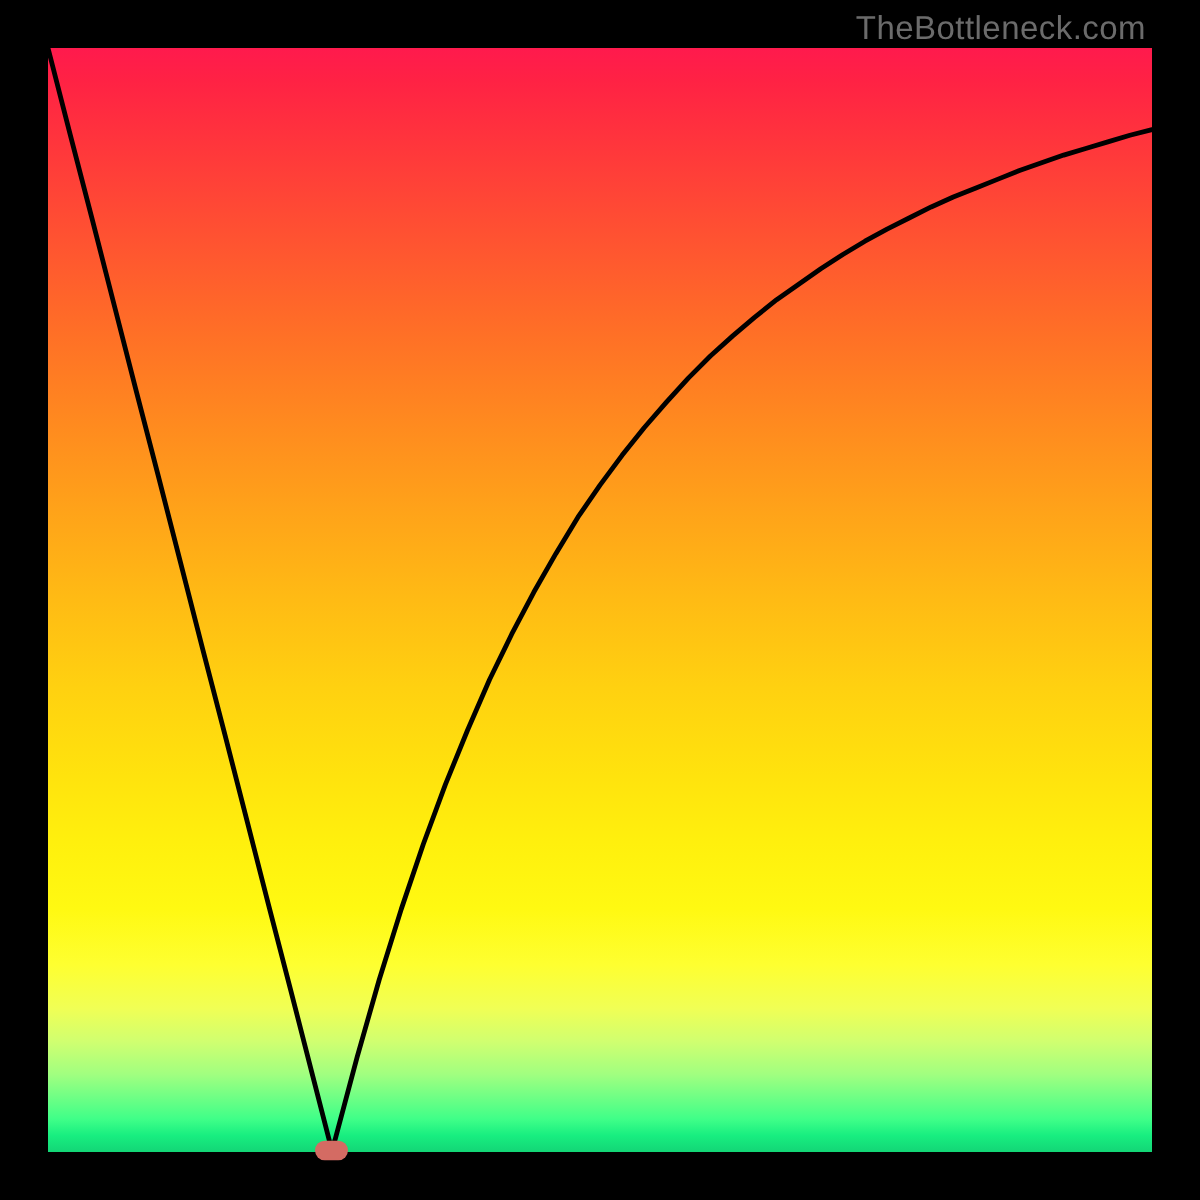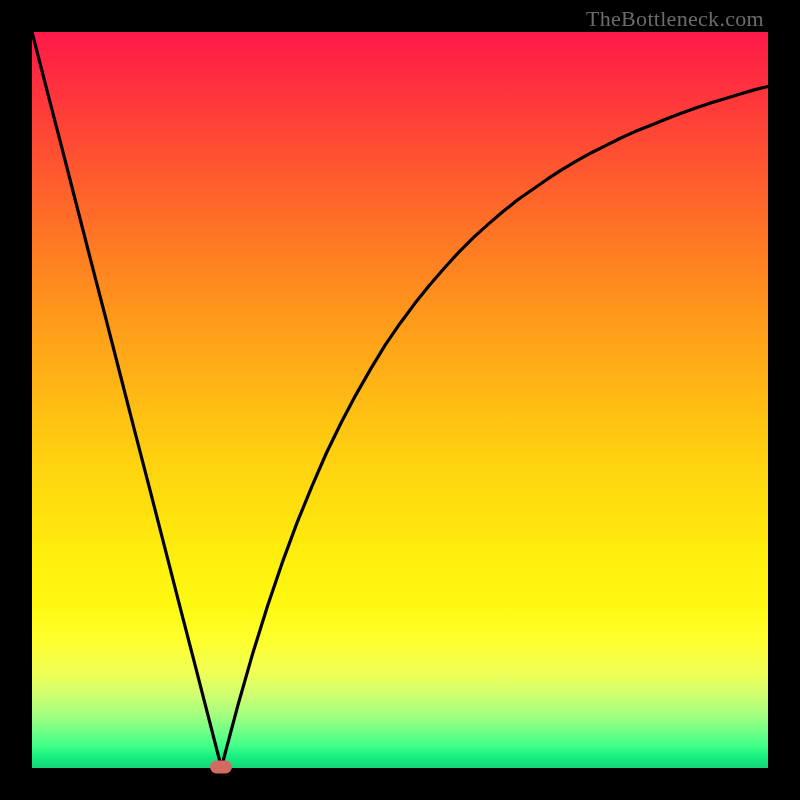--- a/index.html
+++ b/index.html
@@ -41,21 +41,21 @@
       #70ff85 95%,
       #40ff88 97%,
       #18ee80 98.5%,
       #13d576 100%
     );
   }
   .watermark {
     position: absolute;
     top: 6px;
     right: 36px;
-    font-family: Liberation Serif, serif;
+    font-family: Liberation Sans, sans-serif;
     font-size: 22px;
     color: #6b6b6b;
     letter-spacing: 0.3px;
     z-index: 5;
   }
   svg.curve {
     position: absolute;
     left: 0;
     top: 0;
     width: 736px;

